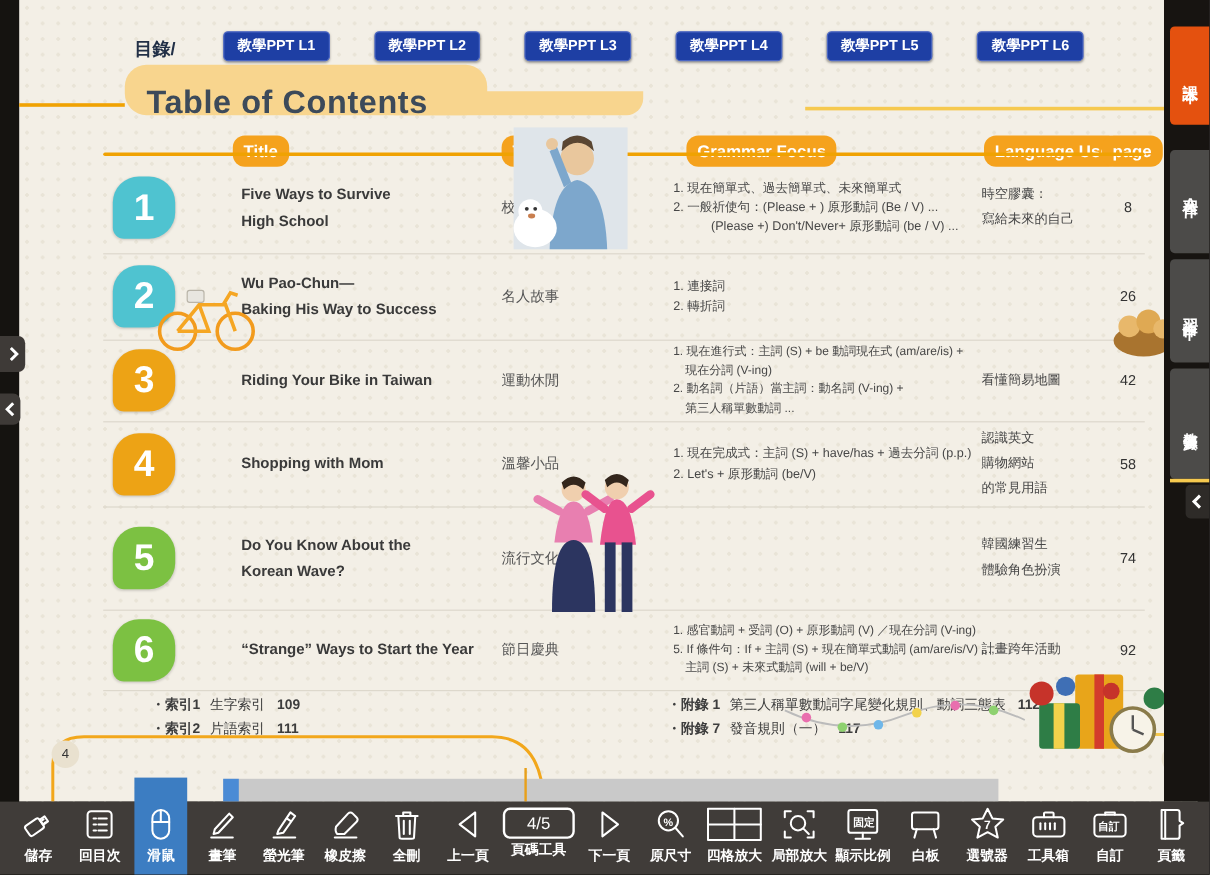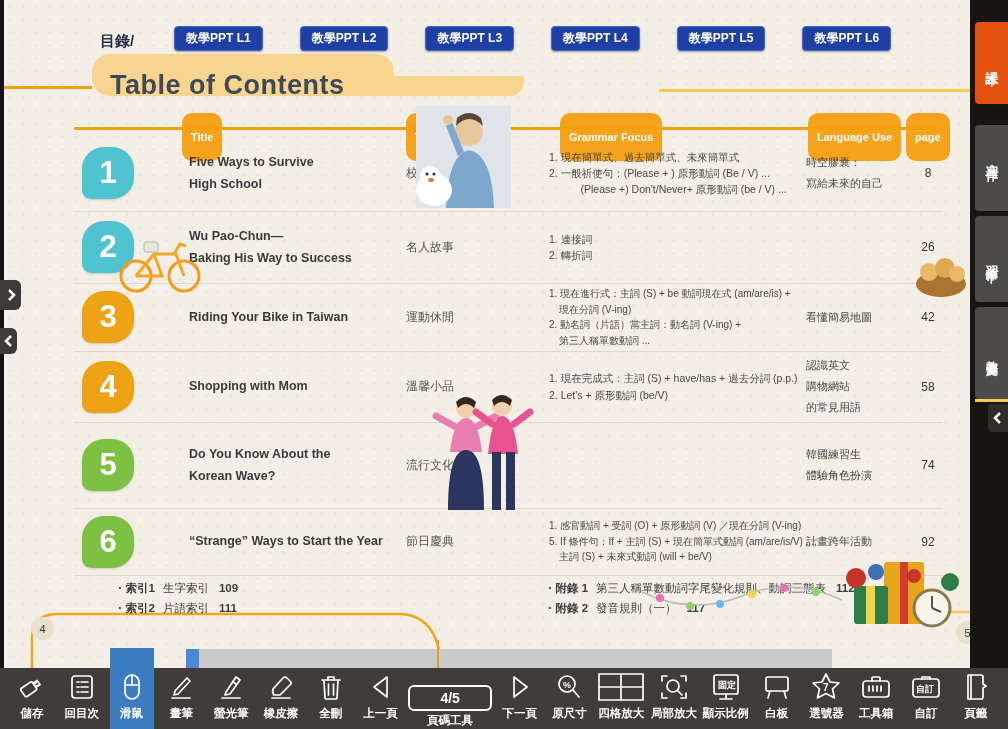--- a/index.html
+++ b/index.html
@@ -1,35 +1,35 @@
 <!DOCTYPE html>
 <html><head>
 <meta charset="utf-8">
 <style>
   html,body{margin:0;padding:0;background:#111;}
   *{box-sizing:border-box;font-family:"Liberation Sans","DejaVu Sans",sans-serif;}
   .stage{position:relative;width:1008px;height:729px;overflow:hidden;background:#151310;}
   
-  .book{position:absolute;left:4px;top:0;width:982px;height:668px;
+  .book{position:absolute;left:16px;top:0;width:982px;height:668px;
     background:#f3efe6;
     background-image:radial-gradient(#e9e4d7 1.3px,transparent 1.4px);
     background-size:13px 13px;}
   .deco-line{position:absolute;background:#f0a202;}
   .yellow-line{position:absolute;background:#f6c94f;}
   
   .breadcrumb{position:absolute;left:96px;top:32px;font-size:15px;font-weight:bold;color:#223047;}
   .title-hl{position:absolute;left:88px;top:54px;width:302px;height:42px;background:#f8d58e;border-radius:18px;}
   .title-tail{position:absolute;left:300px;top:76px;width:220px;height:20px;background:#f8d58e;border-radius:0 0 14px 14px;}
   .page-title{position:absolute;left:106px;top:58px;font-size:27px;font-weight:bold;color:#3c4a5a;letter-spacing:.5px;margin-top:12px;}
   .ppt-row{position:absolute;left:170px;top:26px;display:flex;gap:37px;}
   .ppt-btn{background:#1e3fa4;color:#fff;font-size:12px;font-weight:bold;
     padding:3px 11px;border-radius:4px;border:1px solid #4a66c4;box-shadow:0 1px 2px rgba(0,0,0,.35);white-space:nowrap;cursor:pointer;}
   
-  .col-pill{position:absolute;top:113px;background:#f5a21d;color:#fff;font-size:11px;font-weight:bold;
-    padding:18px 9px;border-radius:10px;white-space:nowrap;}
+  .col-pill{position:absolute;top:113px;background:#f5a21d;color:#fff;font-size:14px;font-weight:bold;
+    padding:5px 9px;border-radius:10px;white-space:nowrap;}
   .head-rule{position:absolute;left:70px;top:127px;width:868px;height:3px;background:#f0a202;border-radius:2px;}
   .sep{position:absolute;left:70px;width:868px;height:1px;background:#ddd8cc;}
   
   .trow{position:absolute;left:0;width:970px;}
   .cell{position:absolute;top:0;height:100%;display:flex;align-items:center;}
   .badge{position:absolute;left:78px;top:50%;transform:translateY(-50%);width:52px;height:52px;border-radius:42% 42% 42% 18%;
     color:#fff;font-size:31px;font-weight:bold;display:flex;align-items:center;justify-content:center;box-shadow:0 1px 2px rgba(0,0,0,.15);}
   .badge.teal{background:#4fc3d0;}
   .badge.orange{background:#eda315;}
   .badge.green{background:#7cc142;}
@@ -62,22 +62,22 @@
   .strip-handle{position:absolute;left:186px;top:649px;width:13px;height:19px;background:#4b8bd5;cursor:pointer;}
   .spine{position:absolute;left:437px;top:640px;width:2px;height:28px;background:#e8a01a;}
   
   .toolbar{position:absolute;left:0;top:668px;width:1008px;height:61px;background:#403c39;
     display:flex;align-items:stretch;justify-content:space-between;padding:0 10px;}
   .tool{display:flex;flex-direction:column;align-items:center;justify-content:flex-start;
     padding-top:2px;min-width:44px;cursor:pointer;position:relative;}
   .tool .ticon{height:34px;display:flex;align-items:center;justify-content:center;}
   .tool .tlabel{font-size:11.5px;font-weight:bold;color:#fff;white-space:nowrap;margin-top:2px;}
   .tool.active{background:#3c7dc2;margin-top:-20px;padding-top:22px;z-index:3;}
-  .pageind{border:2px solid #fff;border-radius:6px;color:#fff;font-size:14px;font-weight:bold;
-    padding:3px 30px;margin-top:15px;}
+  .pageind{border:2px solid #fff;border-radius:6px;color:#fff;font-size:14px;font-weight:normal;
+    padding:3px 18px;margin-top:3px;}
   svg.ic{stroke:#fff;fill:none;stroke-width:1.7;stroke-linecap:round;stroke-linejoin:round;}
   svg.ic text{stroke:none;fill:#fff;font-weight:bold;}
   .illus{position:absolute;}
 </style>
 </head>
 <body>
 
 <div class="stage">
 
   <div class="book">
@@ -186,21 +186,21 @@
       </div>
       <div class="index-item">
         <span class="lbl">・索引2</span><span class="txt">片語索引</span><span class="pg">111</span>
       </div>
     </div>
     <div class="index-block" style="left:540px;top:578px;">
       <div class="index-item">
         <span class="lbl">・附錄 1</span><span class="txt">第三人稱單數動詞字尾變化規則、動詞三態表</span><span class="pg">112</span>
       </div>
       <div class="index-item">
-        <span class="lbl">・附錄 2</span><span class="txt">發音規則（一）</span><span class="pg">117</span>
+        <span class="lbl">・附錄 7</span><span class="txt">發音規則（一）</span><span class="pg">117</span>
       </div>
     </div>
 
     <div class="pg-circle" style="left:27px;top:617px;">4</div>
     <div class="pg-circle" style="left:952px;top:621px;">5</div>
 
     <svg class="illus" style="left:382px;top:106px;" width="140" height="102">
       <rect x="30" y="0" width="95" height="102" fill="#dfe5ea"></rect>
       <circle cx="83" cy="26" r="14" fill="#e9c79d"></circle>
       <path d="M 70 20 Q 83 6 97 20 L 95 12 Q 83 2 71 12 Z" fill="#5a4632"></path>

